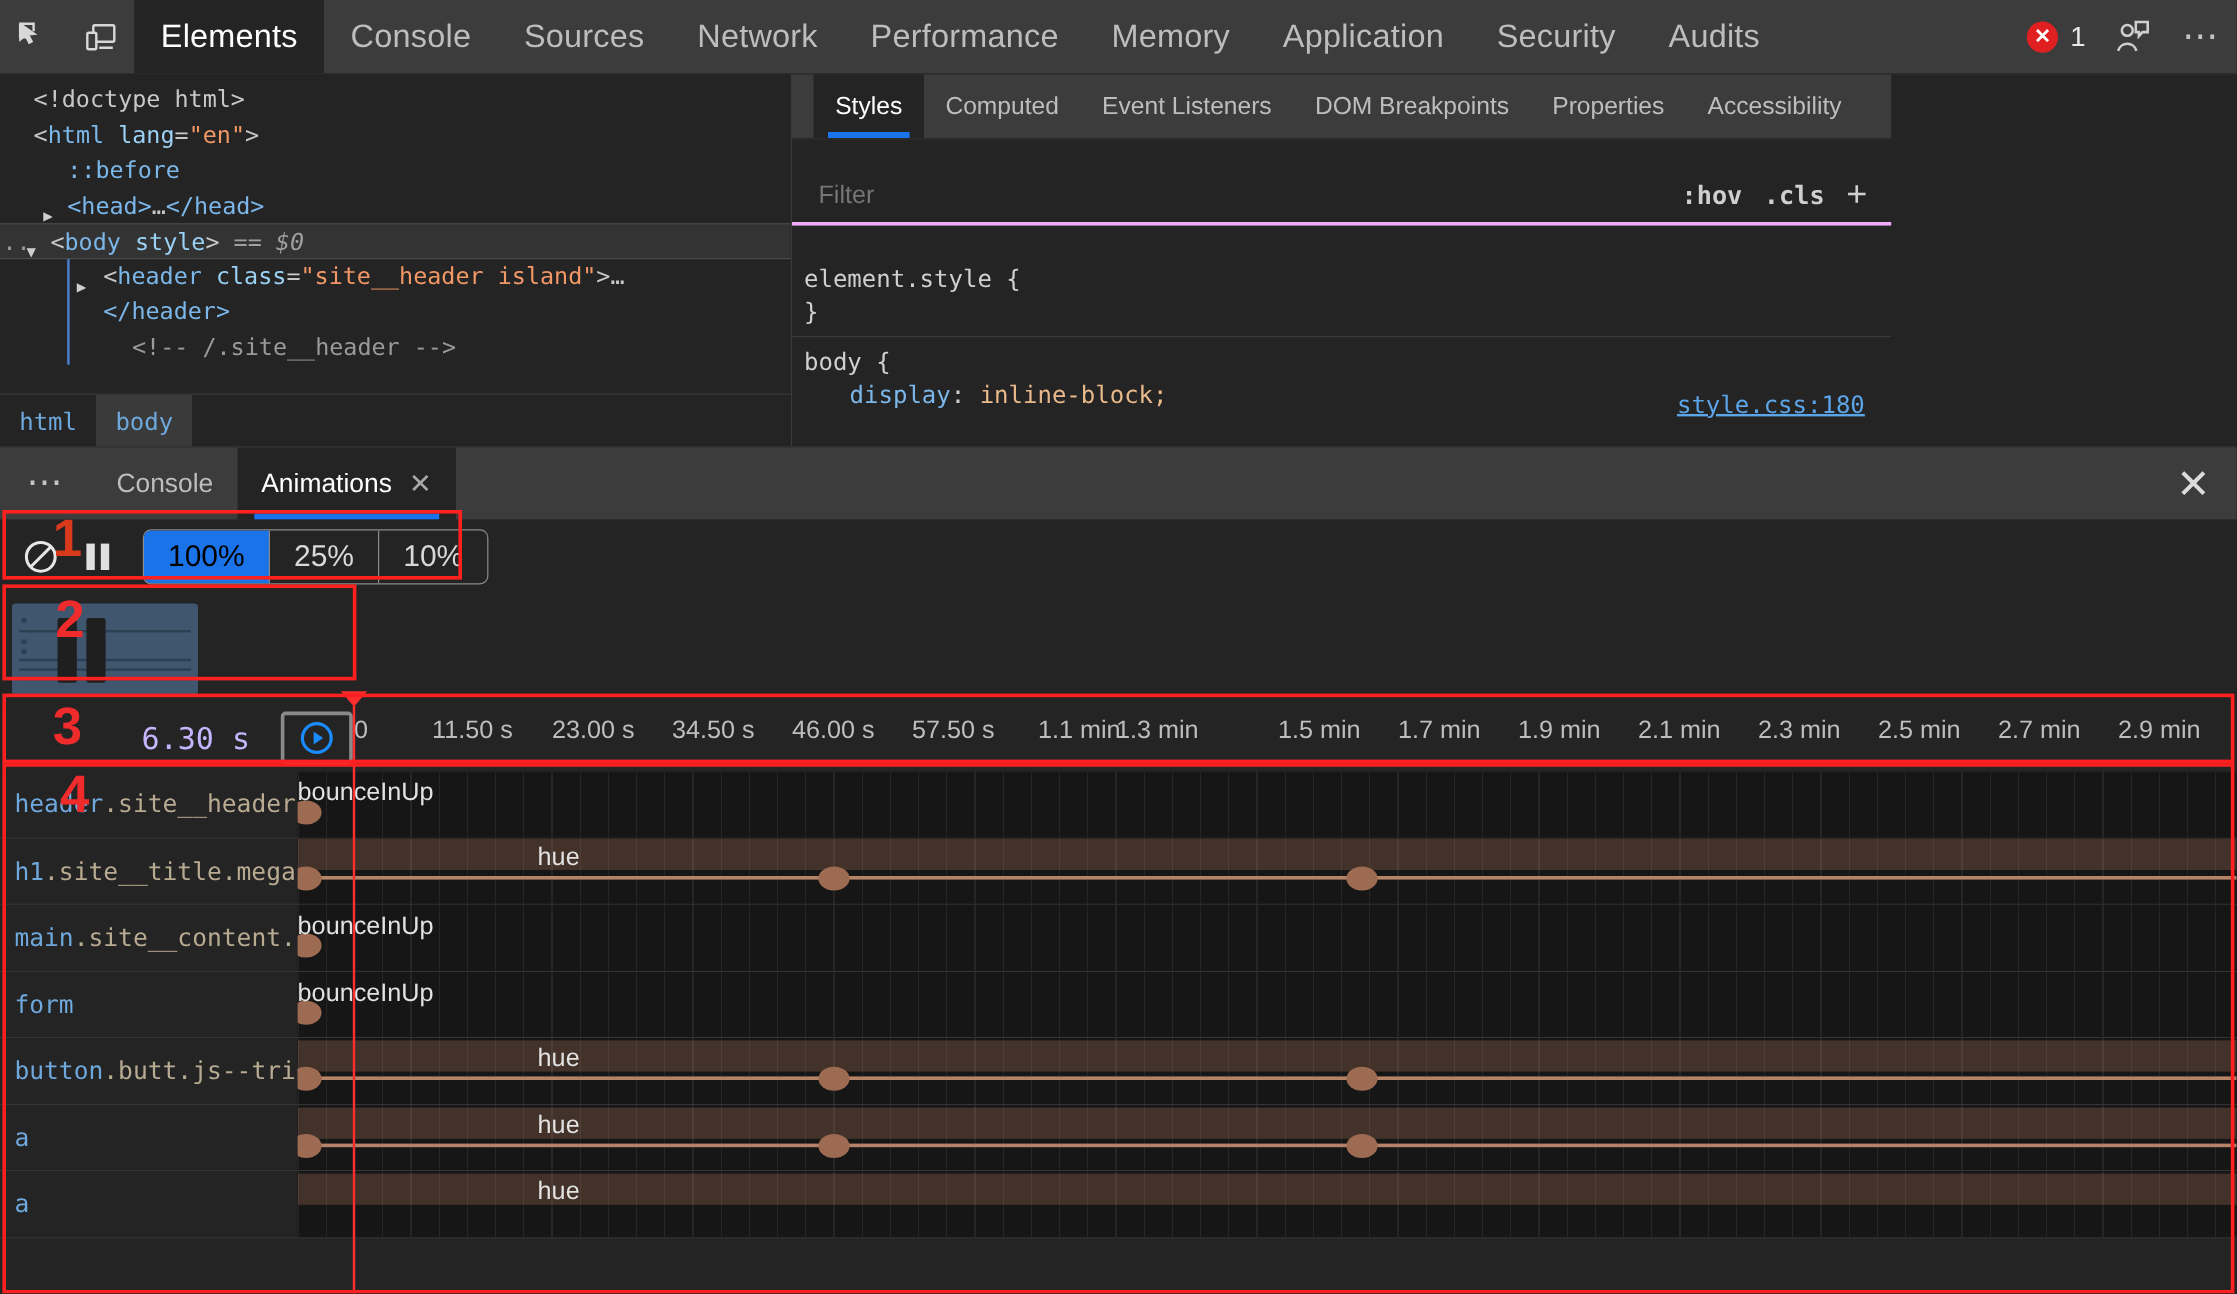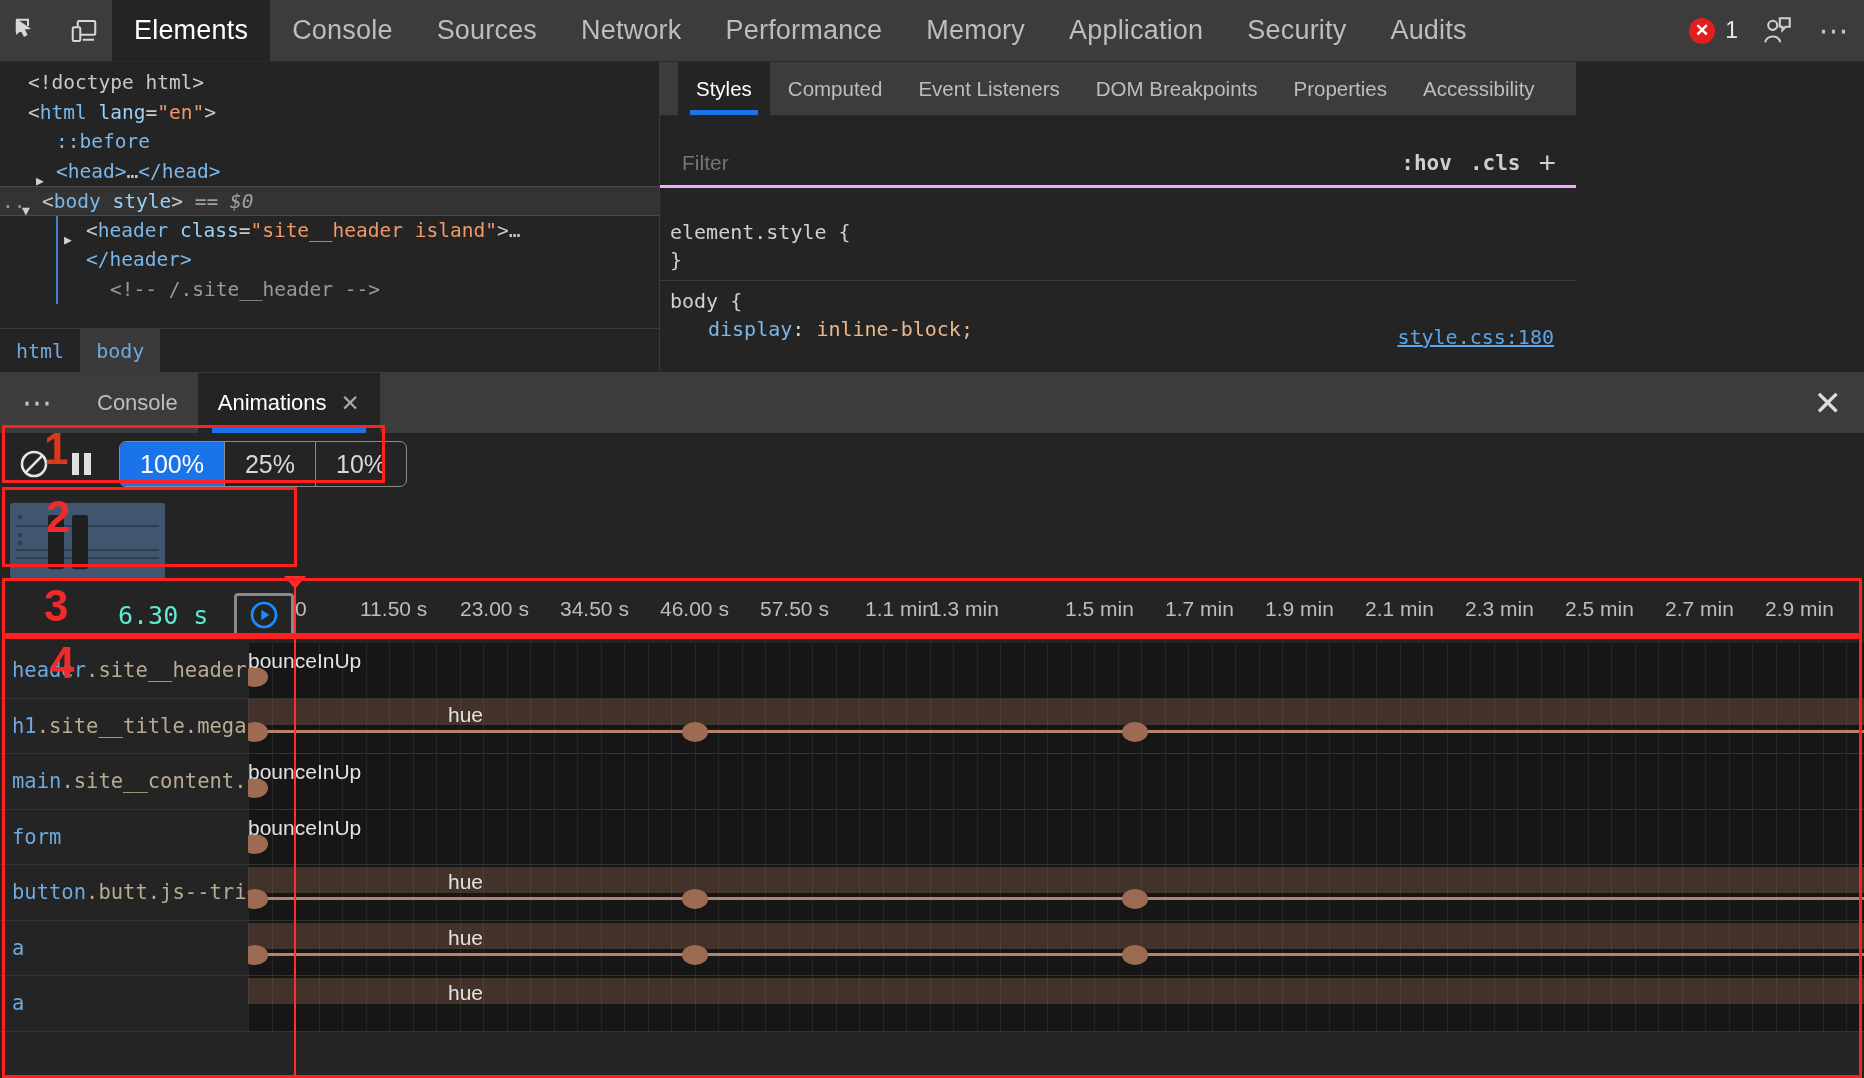--- a/index.html
+++ b/index.html
@@ -158,41 +158,41 @@
   .pause-btn { display: flex; gap: 5px; cursor: pointer; padding: 0 6px; }
   .pause-bar { width: 7px; height: 22px; background: #e0e0e0; }
   .rate-group {
     display: flex; border: 1px solid #8a8a8a; border-radius: 7px; overflow: hidden; margin-left: 6px;
   }
   .rate {
     padding: 8px 20px; font-size: 25px; color: #d8d8d8; cursor: pointer;
     border-right: 1px solid #8a8a8a; line-height: 1.15;
   }
   .rate:last-child { border-right: 0; }
-  .rate.active { background: #1a73e8; color: #ffffff; text-align: right; }
+  .rate.active { background: #1a73e8; color: #000000; text-align: right; }
 
   
   .previews {
     height: 92px; background: #242424; display: flex; align-items: center;
     padding-left: 10px; position: relative;
   }
   .preview-card {
     width: 155px; height: 76px; background: #3f566e; border-radius: 3px;
     position: relative; cursor: pointer; overflow: hidden;
   }
   .pv-line { position: absolute; left: 6px; right: 6px; height: 2px; background: #2d3f52; }
   .pv-dot { position: absolute; left: 8px; width: 4px; height: 4px; background: #2d3f52; }
   .pv-bar { position: absolute; width: 16px; height: 54px; background: #1f1f1f; border-radius: 2px; top: 12px; }
 
   
   .scrub-row {
     height: 56px; background: #242424; display: flex; align-items: center; position: relative;
   }
   .dur-label {
-    font-family: "DejaVu Sans Mono", monospace; font-size: 25px; color: #5eead4;
+    font-family: "DejaVu Sans Mono", monospace; font-size: 25px; color: #c4b5fd;
     margin-left: 118px; white-space: nowrap;
   }
   .replay-box {
     margin-left: 26px; width: 60px; height: 44px; border: 3px solid #8a8a8a; border-radius: 4px;
     display: flex; align-items: center; justify-content: center; cursor: pointer;
   }
   .ruler {
     position: absolute; left: 295px; right: 0; top: 0; height: 56px;
   }
   .tick-label {

